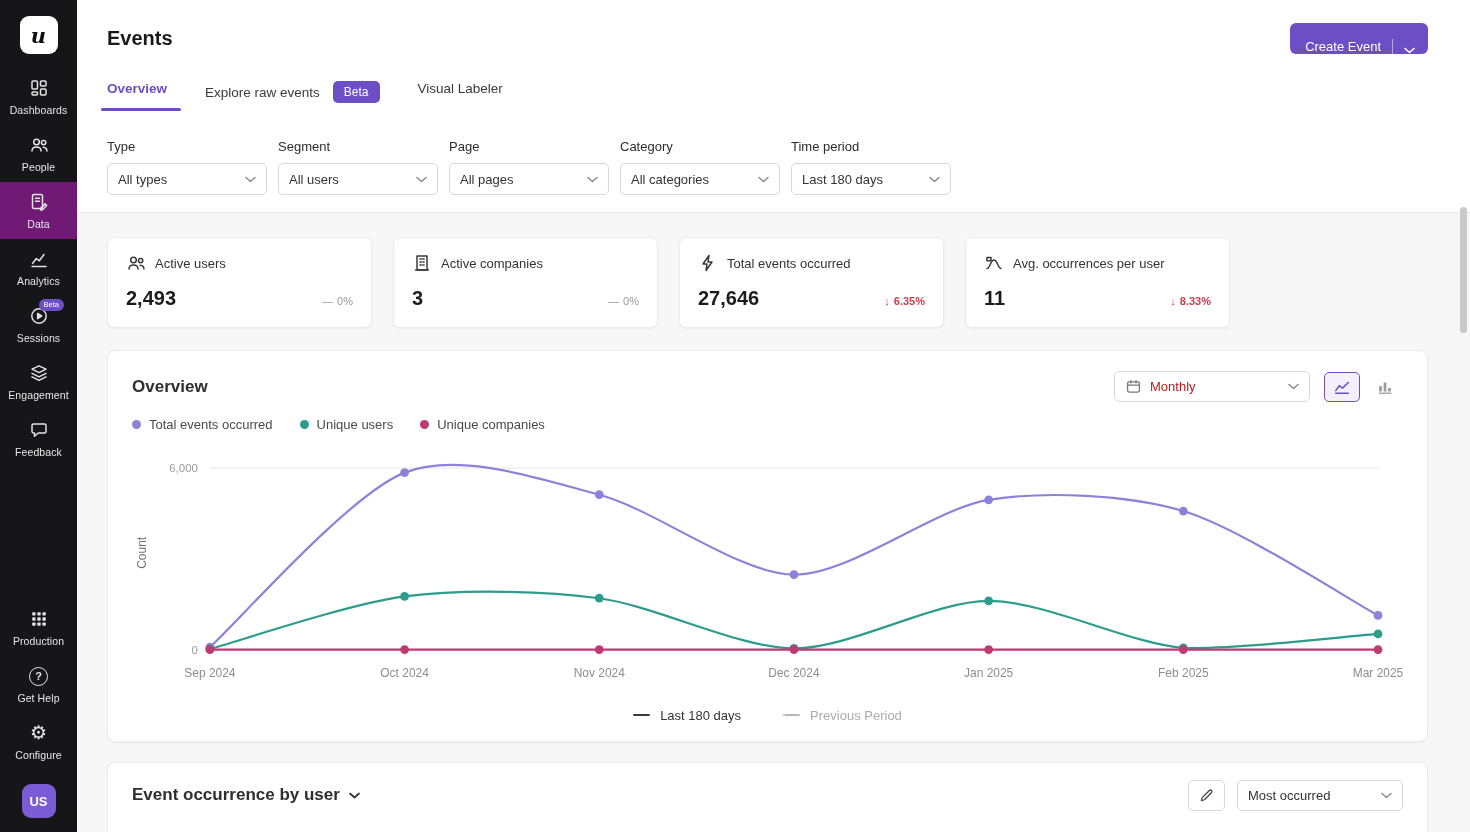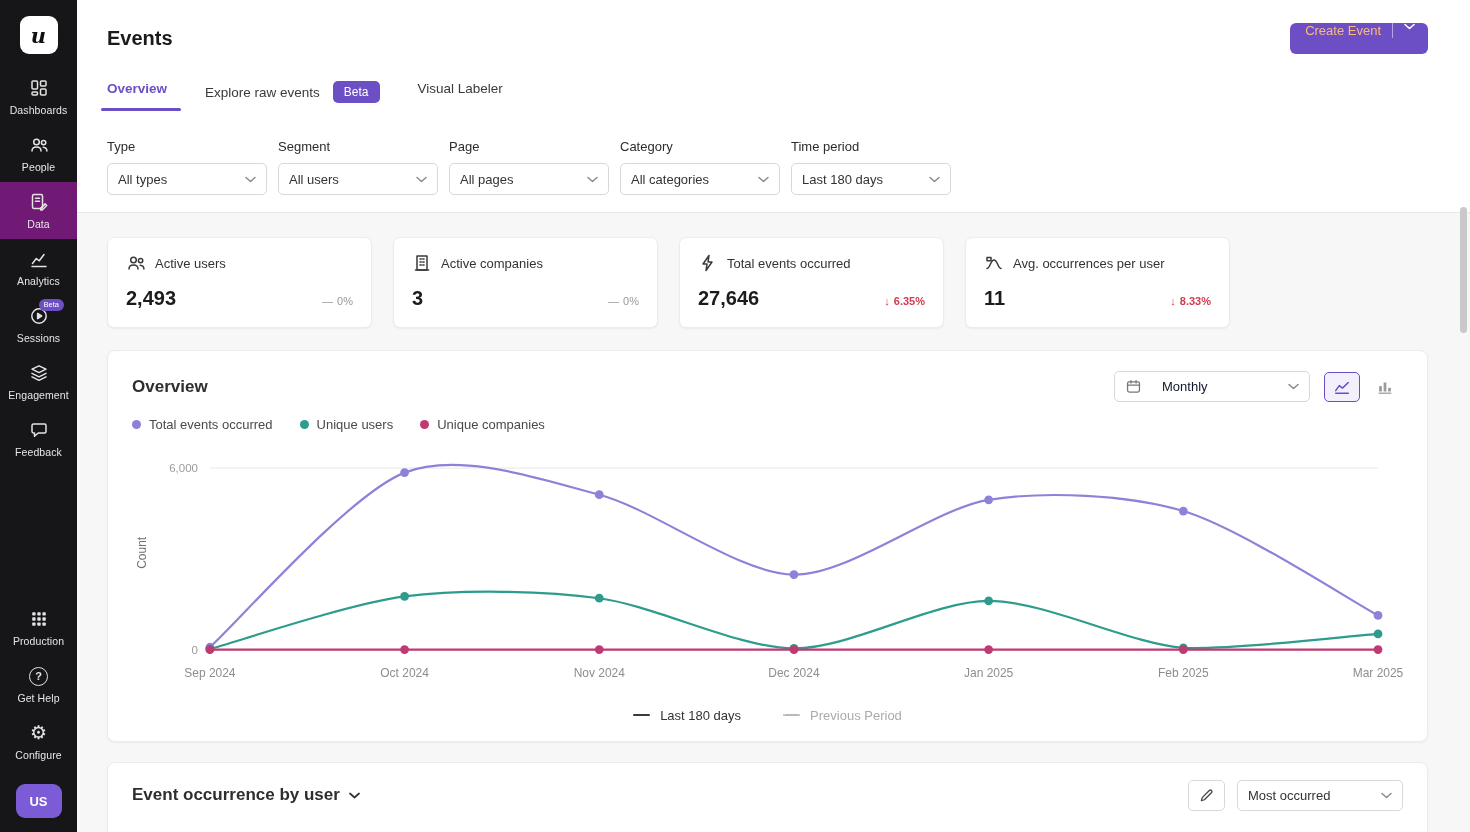--- a/index.html
+++ b/index.html
@@ -12,28 +12,28 @@
         font-family:"DejaVu Serif",serif;font-style:italic;font-weight:700;font-size:21px;color:#111;margin-bottom:14px;cursor:pointer}
   .nav{display:flex;flex-direction:column;width:100%}
   .nav-item{width:100%;padding:10px 0 9px;display:flex;flex-direction:column;align-items:center;gap:6px;cursor:pointer;position:relative}
   .nav-item.active{background:#701a75}
   .nav-icon{color:#e3e3e3;height:20px;display:flex;align-items:center;justify-content:center}
   .nav-label{font-size:10.5px;color:#e6e6e6;letter-spacing:.1px}
   .badge-mini{position:absolute;top:3px;right:13px;background:var(--accent);color:#fff;font-size:7.5px;padding:2px 5px;border-radius:6px;line-height:1}
   .spacer{flex:1}
   .help-circle{width:19px;height:19px;border:1.5px solid #e3e3e3;border-radius:50%;display:flex;align-items:center;justify-content:center;font-size:11px;font-weight:700;color:#e3e3e3}
   .gear-glyph{font-size:19px;line-height:20px;color:#e3e3e3}
-  .avatar{width:46px;height:34px;border-radius:9px;background:#7b5bd6;color:#fff;font-size:13px;font-weight:700;display:flex;align-items:center;justify-content:center;margin-top:14px;cursor:pointer}
+  .avatar{width:34px;height:34px;border-radius:9px;background:#7b5bd6;color:#fff;font-size:13px;font-weight:700;display:flex;align-items:center;justify-content:center;margin-top:14px;cursor:pointer}
 
   
   main{flex:1;display:flex;flex-direction:column;height:832px;position:relative}
   .top{background:#fff;padding:23px 42px 0 30px;border-bottom:1px solid #e8e8e8}
   .top-row{display:flex;justify-content:space-between;align-items:center}
   .page-title{font-size:20px;font-weight:700;color:#1a1a1a}
-  .create-btn{background:var(--accent);color:#fdba74;border:none;border-radius:6px;height:31px;display:flex;align-items:flex-start;gap:11px;padding:0 13px 0 15px;font-size:13px;cursor:pointer;font-family:inherit}
+  .create-btn{background:var(--accent);color:#ffffff;border:none;border-radius:6px;height:31px;display:flex;align-items:flex-end;gap:11px;padding:0 13px 0 15px;font-size:13px;cursor:pointer;font-family:inherit}
   .create-btn .vdiv{width:1px;height:15px;background:rgba(255,255,255,.5)}
 
   .tabs{display:flex;align-items:flex-start;gap:38px;margin-top:27px}
   .tab{font-size:13.5px;color:#3a3a3a;padding-bottom:15px;position:relative;display:flex;gap:13px;align-items:center;cursor:pointer}
   .tab.active{color:var(--accent);font-weight:700}
   .tab.active::after{content:"";position:absolute;left:-6px;right:-14px;bottom:0;height:3px;background:var(--accent);border-radius:3px}
   .beta-badge{background:var(--accent);color:#fff;font-size:12px;padding:4px 11px;border-radius:5px;font-weight:400}
 
   .filters{display:flex;gap:11px;margin-top:21px;padding-bottom:17px}
   .filter{width:160px}
@@ -53,21 +53,21 @@
   .stat-change{font-size:11px;color:#9a9a9a;display:flex;gap:4px;align-items:center;padding-bottom:3px}
   .stat-change.down{color:var(--red);font-weight:700}
 
   
   .card{background:#fff;border:1px solid #ececec;border-radius:8px;box-shadow:0 1px 2px rgba(0,0,0,.05)}
   .overview-card{margin-top:22px;padding:20px 24px 10px}
   .ov-head{display:flex;justify-content:space-between;align-items:center}
   .ov-title{font-size:17px;font-weight:700;color:#2e2e2e}
   .ov-controls{display:flex;align-items:center;gap:14px}
   .granularity{width:196px;height:31px}
-  .gran-left{display:flex;align-items:center;gap:20px;color:#0f172a}
+  .gran-left{display:flex;align-items:center;gap:8px;color:#b91c1c}
   .toggle{display:flex;gap:7px}
   .toggle-btn{width:36px;height:30px;border-radius:5px;border:1px solid transparent;display:flex;align-items:center;justify-content:center;background:transparent;cursor:pointer}
   .toggle-btn.active{border-color:var(--accent);background:#f3f0fc}
 
   .legend{display:flex;gap:27px;margin-top:15px}
   .legend-item{display:flex;align-items:center;gap:8px;font-size:13px;color:#4a4a4a}
   .legend-dot{width:9px;height:9px;border-radius:50%;background:#999}
 
   .chart-wrap{margin-top:8px}
   #overview-chart{width:100%;height:auto;display:block}

